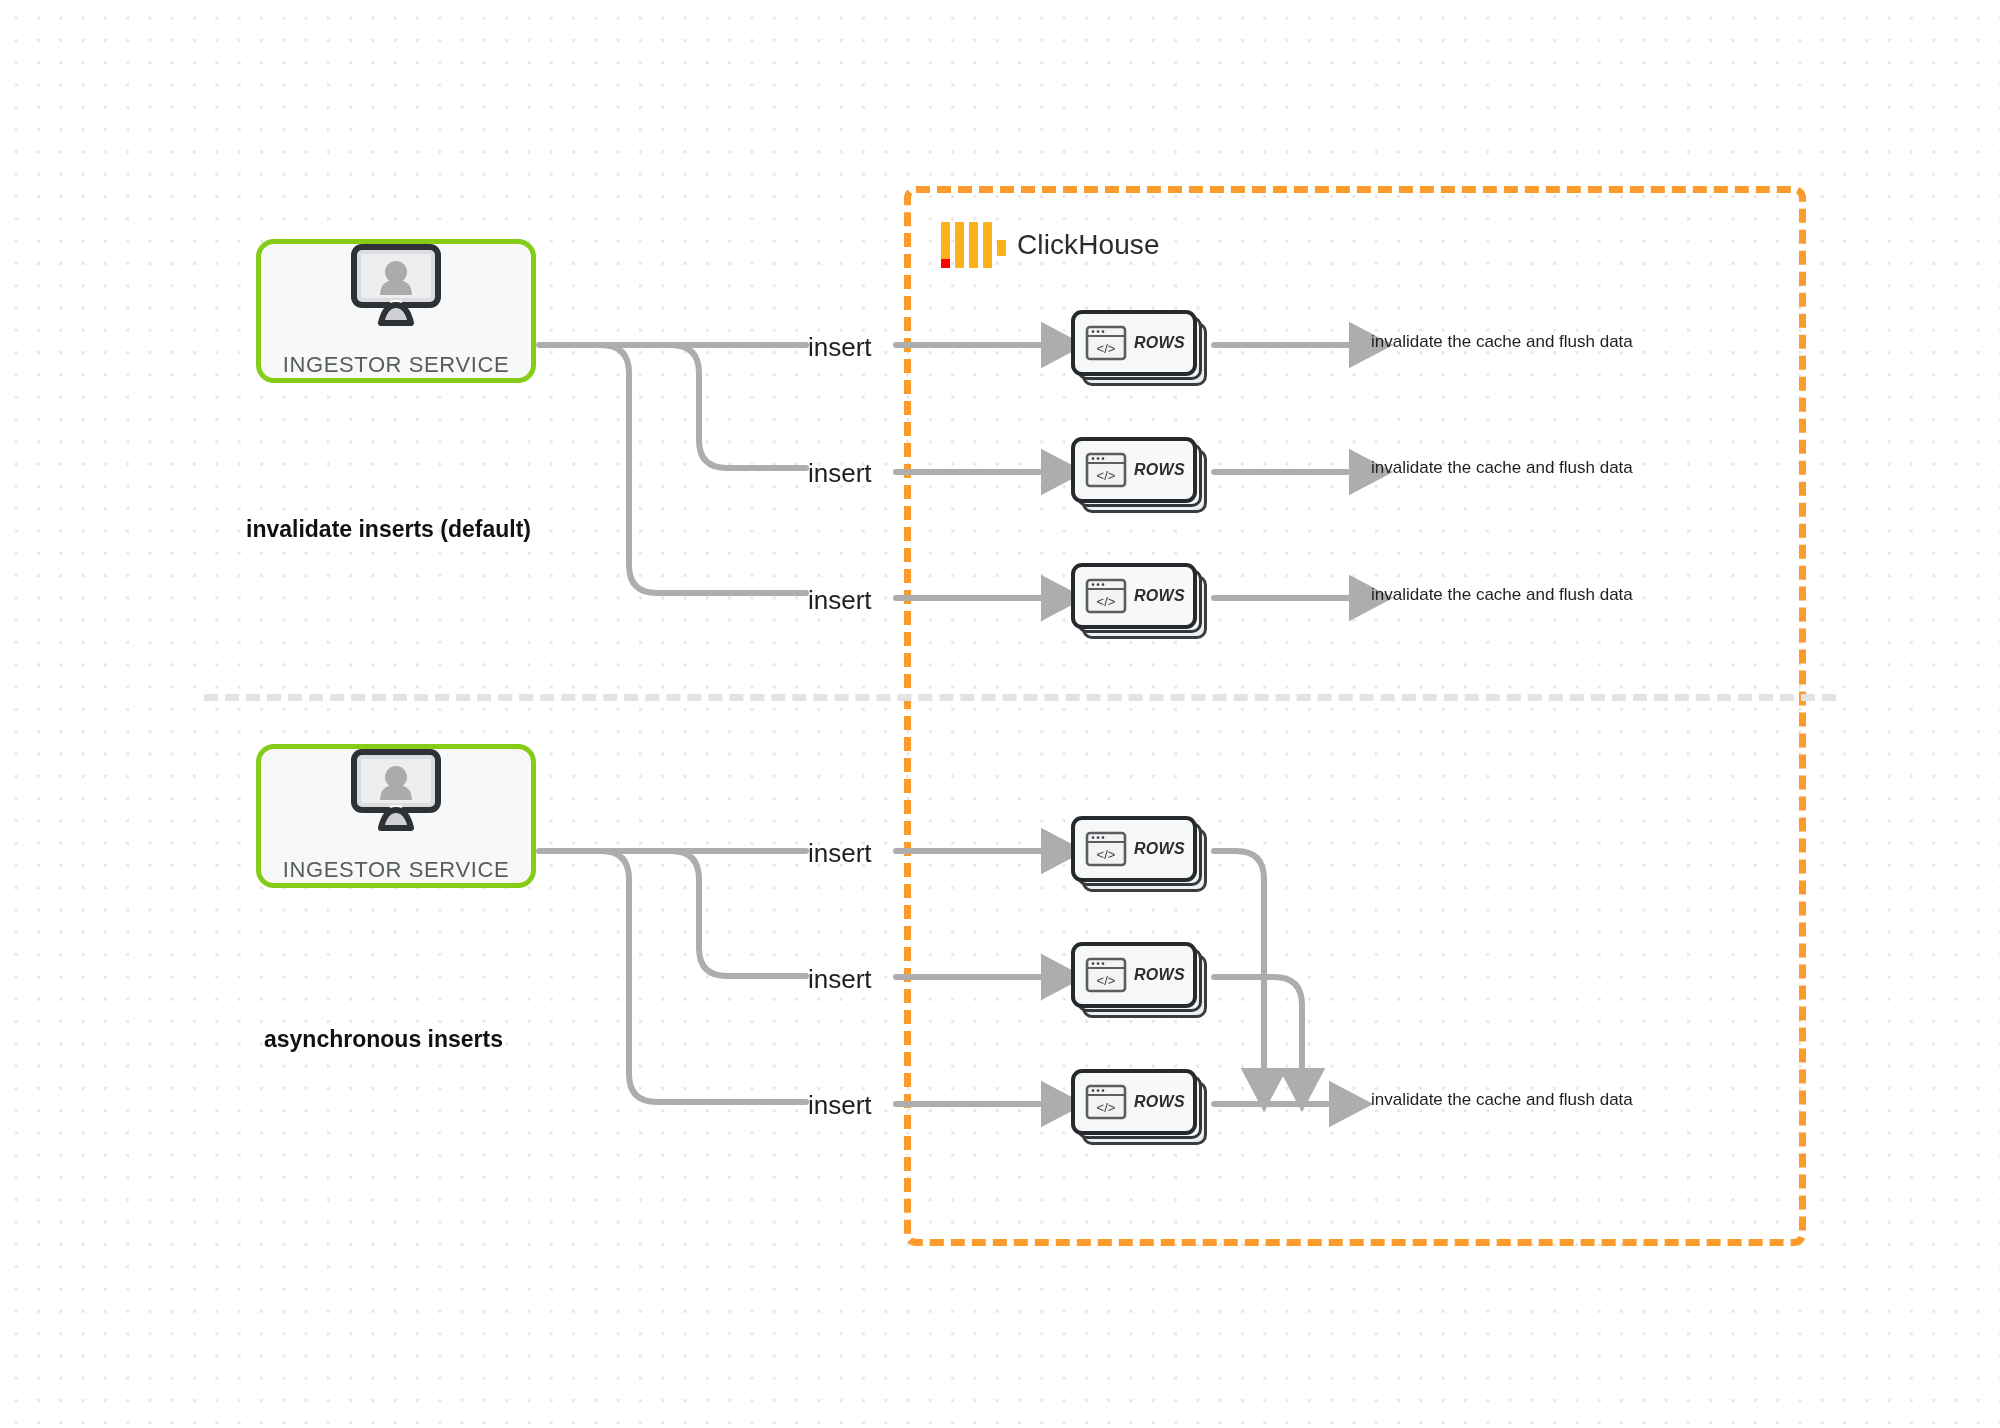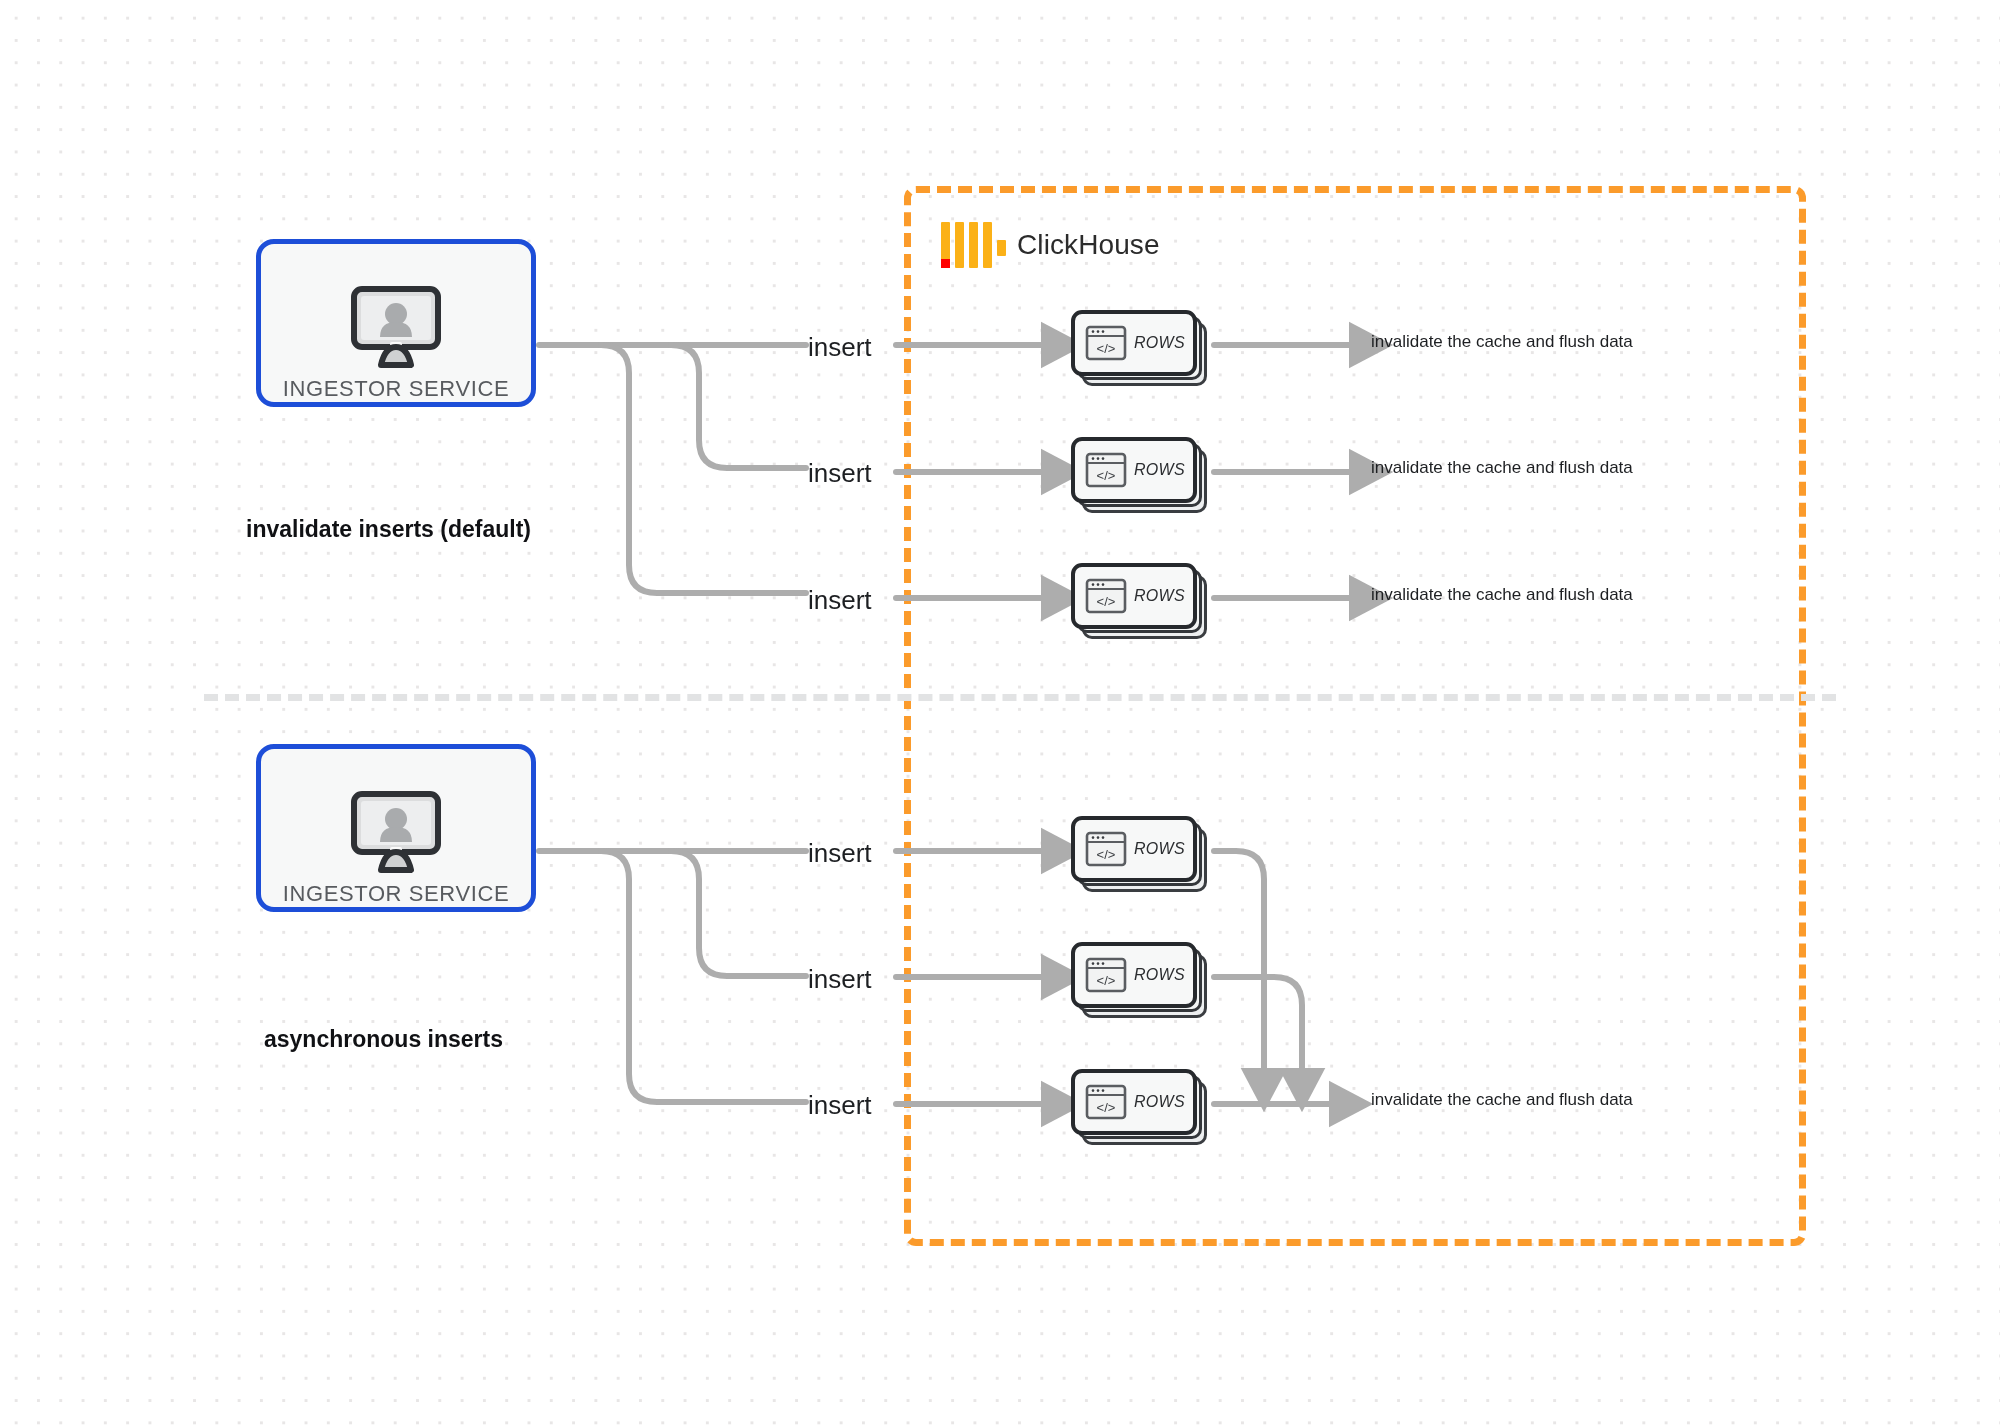--- a/index.html
+++ b/index.html
@@ -90,29 +90,29 @@
     font-size: 28px;
     color: #2b2b2b;
     letter-spacing: 0.1px;
     white-space: nowrap;
   }
 
   
   .ingestor {
     position: absolute;
     width: 280px;
-    height: 168px;
+    height: 144px;
     background: #F7F8F8;
-    border: 5px solid #1d4ed8;
+    border: 5px solid #84cc16;
     border-radius: 18px;
     box-sizing: border-box;
     display: flex;
     flex-direction: column;
     align-items: center;
-    justify-content: flex-end;
+    justify-content: space-between;
     gap: 6px;
   }
   .ingestor.top { left: 240px; top: 239px; }
   .ingestor.bottom { left: 240px; top: 744px; }
   .ingestor-label {
     font-size: 22px;
     color: #585B5F;
     letter-spacing: 0.6px;
   }
 
@@ -178,21 +178,21 @@
     border-radius: 11px;
     box-sizing: border-box;
     display: flex;
     align-items: center;
     gap: 7px;
     padding-left: 10px;
   }
   .rows-text {
     font-size: 16px;
     font-style: italic;
-    font-weight: normal;
+    font-weight: bold;
     color: #2b2d30;
     letter-spacing: 0.3px;
   }
   .code-win { width: 42px; height: 36px; display:block; flex: 0 0 auto;}
 
   
   .divider {
     position: absolute;
     left: 188px;
     top: 694px;

